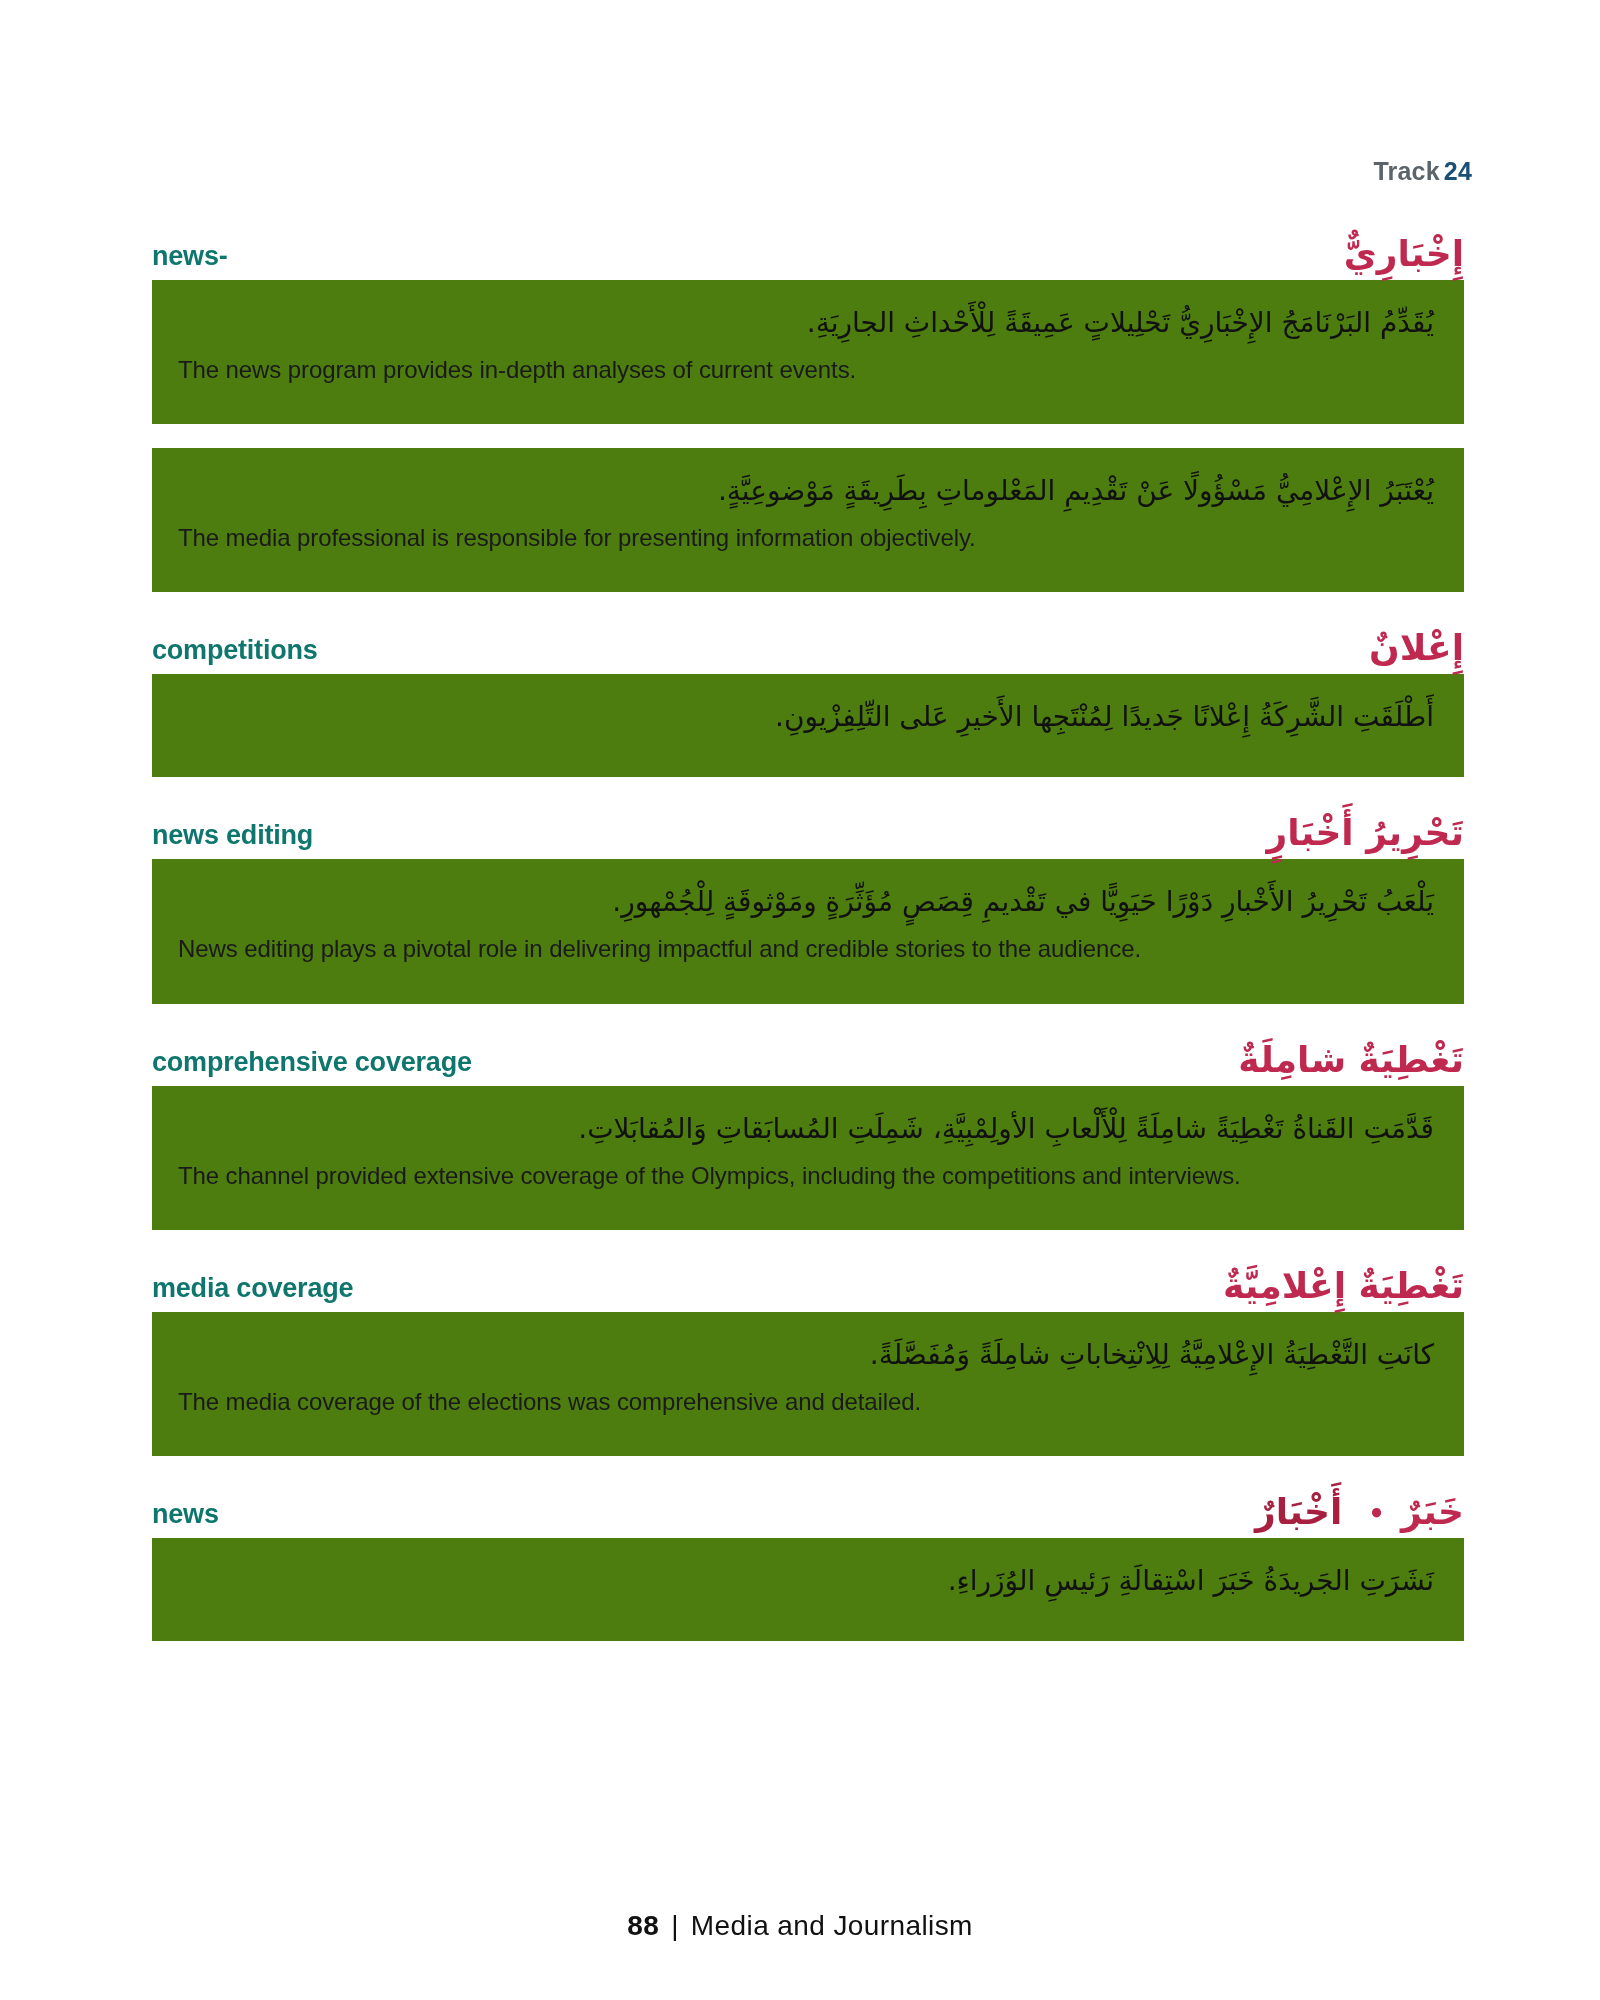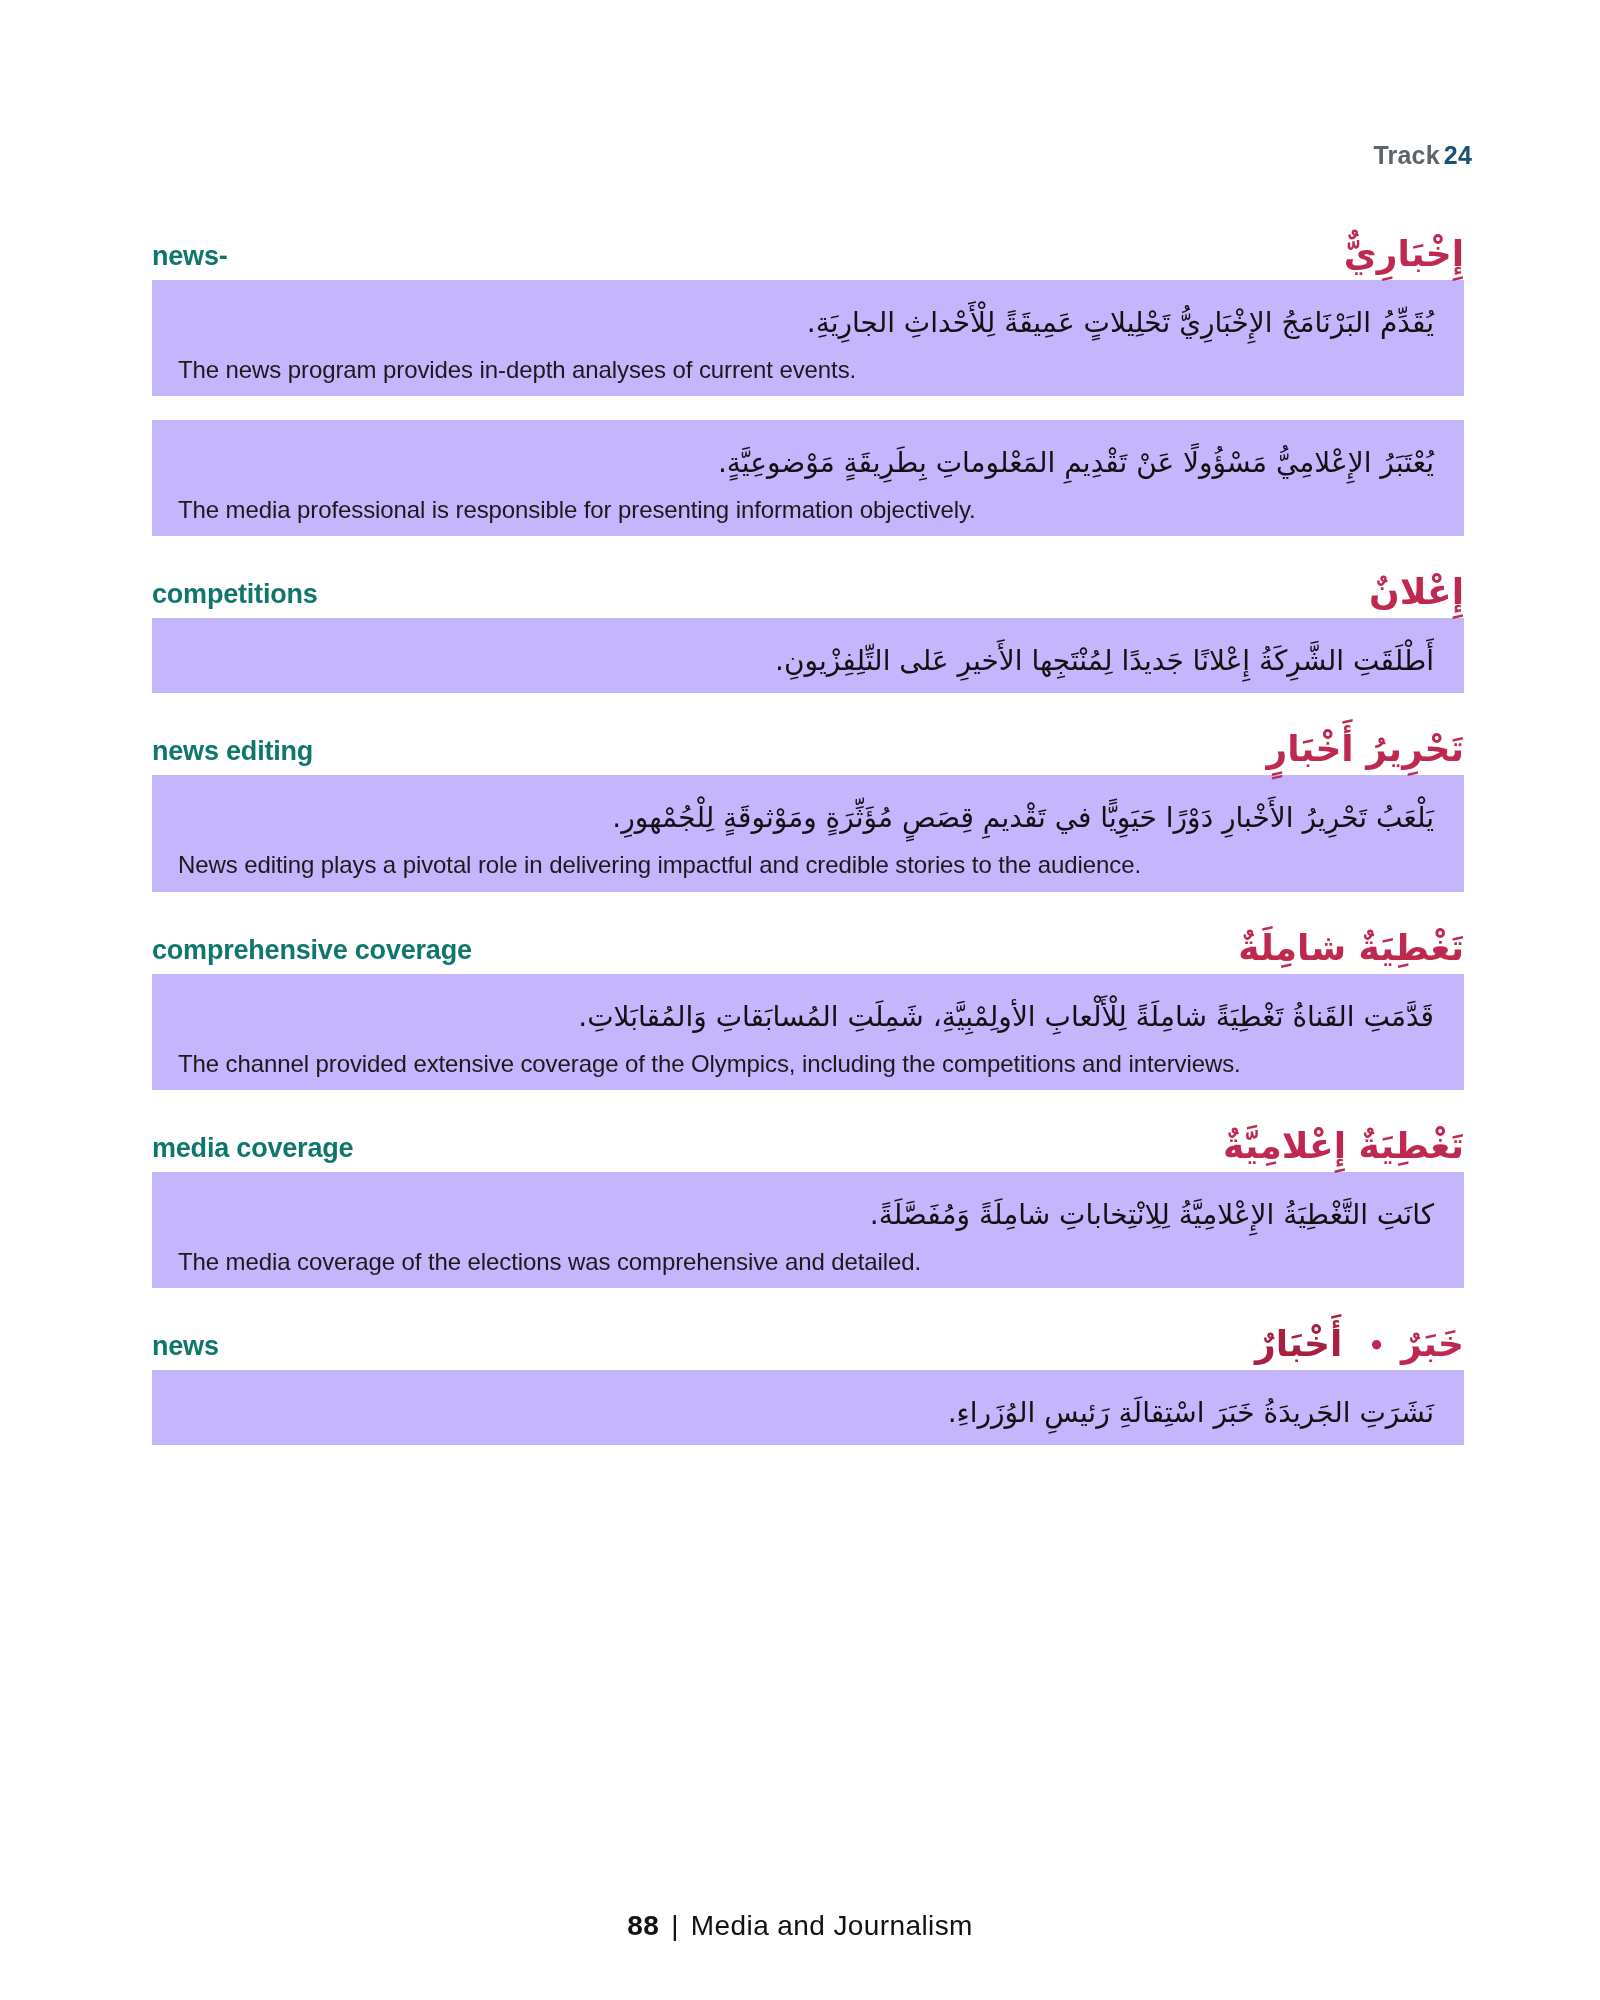--- a/index.html
+++ b/index.html
@@ -20,21 +20,21 @@
     position: relative;
     width: 1600px;
     height: 2000px;
     background: #ffffff;
     padding: 0;
   }
 
   
   .track-header {
     position: absolute;
-    top: 141px;
+    top: 157px;
     right: 128px;
     font-size: 25px;
     letter-spacing: 0.2px;
     white-space: nowrap;
   }
   .track-label {
     color: #5b646b;
     font-weight: 700;
   }
   .track-number {
@@ -94,22 +94,22 @@
     font-size: 26px;
     vertical-align: middle;
   }
 
   .headword-ar .plural {
     color: #a8203f;
   }
 
   
   .example-box {
-    background: #c4b5fd;
-    padding: 18px 26px 8px 26px;
+    background: #4d7c0f;
+    padding: 18px 26px 36px 26px;
   }
 
   .example-ar {
     direction: rtl;
     unicode-bidi: isolate;
     text-align: right;
     font-family: "DejaVu Sans", "Liberation Sans", sans-serif;
     color: #111111;
     font-size: 28px;
     line-height: 1.75;

